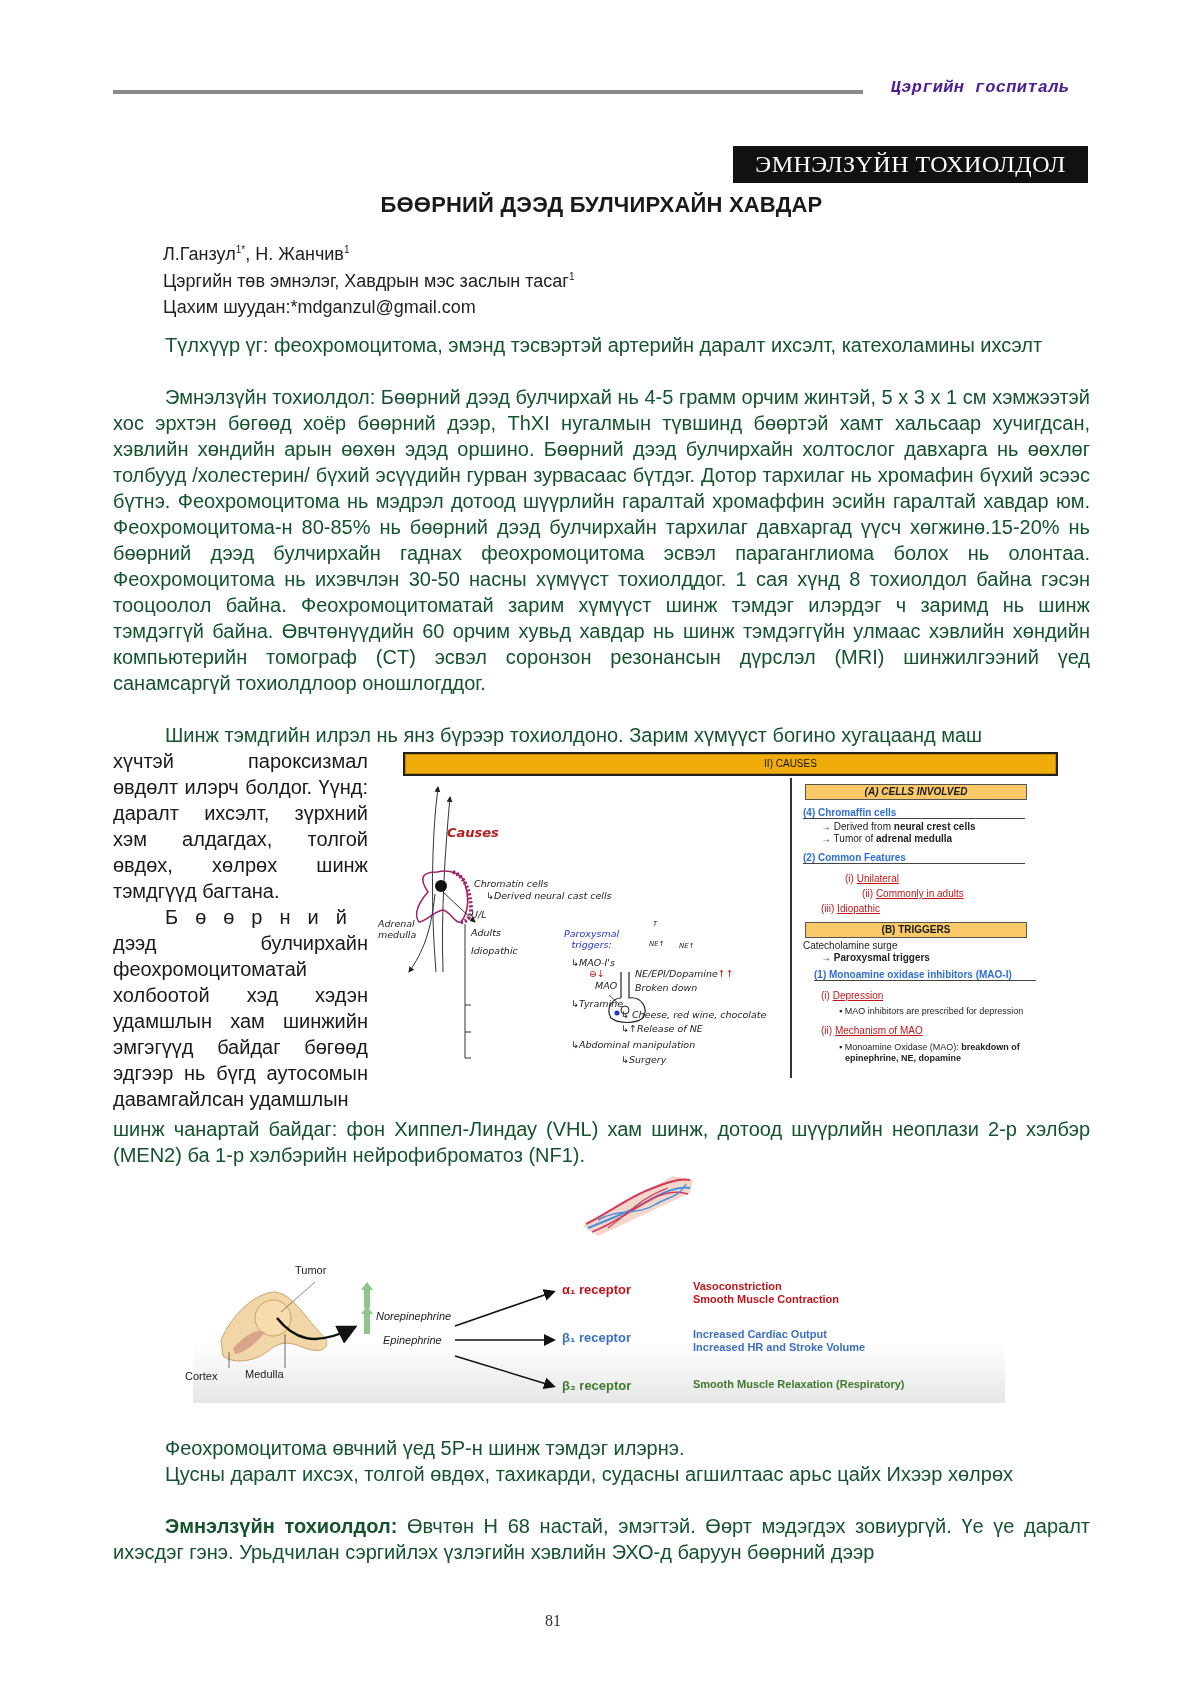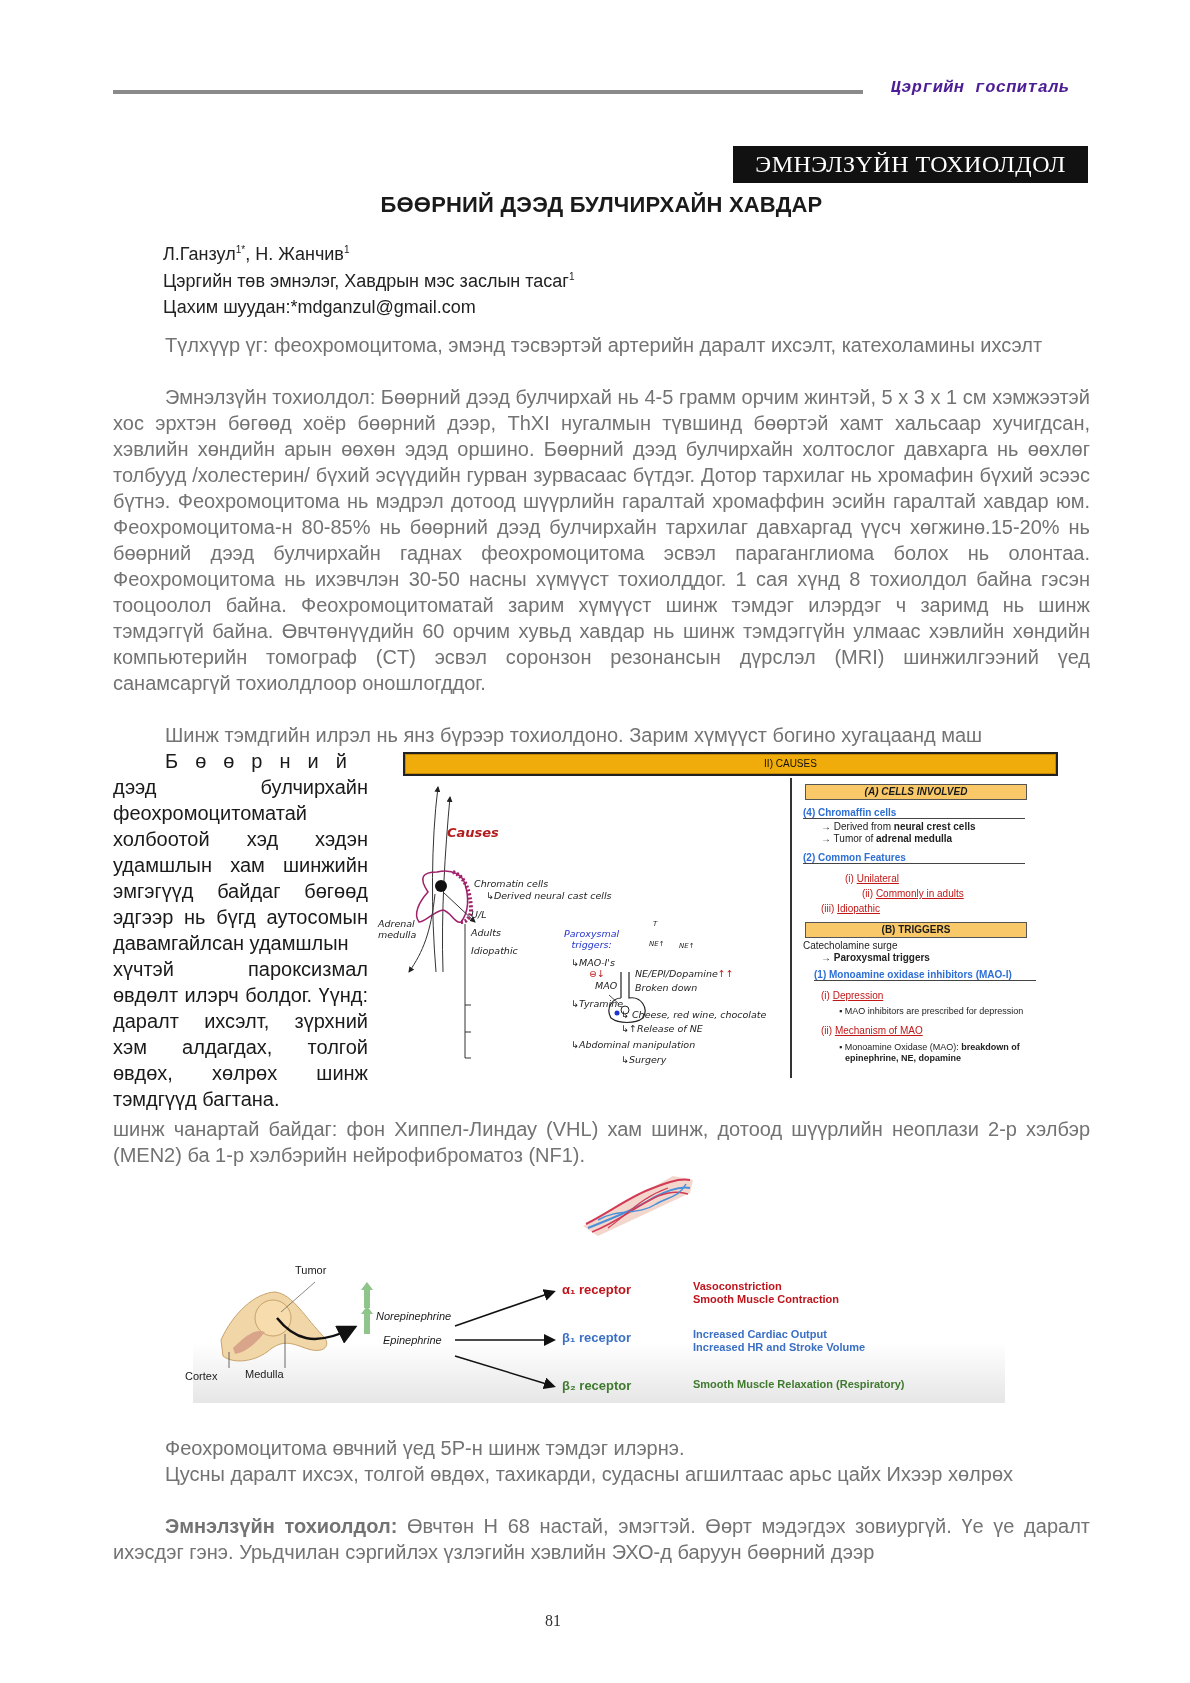--- a/index.html
+++ b/index.html
@@ -4,21 +4,21 @@
 <style>
   html, body { margin:0; padding:0; background:#ffffff; }
   body { width:1190px; height:1683px; position:relative; overflow:hidden; font-family:"Liberation Sans", sans-serif; color:#1a1a1a; }
   .abs { position:absolute; }
   .rule { left:113px; top:90px; width:750px; height:4px; background:#8a8a8a; }
   .journal { left:872px; top:78px; width:216px; text-align:center; font-family:Liberation Mono, monospace; font-style:italic; font-weight:bold; font-size:17px; color:#4c1d95; letter-spacing:0.3px; }
   .section-box { left:733px; top:120px; width:355px; height:37px; background:#111; color:#fff; font-family:"Liberation Serif", serif; font-size:24px; line-height:37px; text-align:center; letter-spacing:0.5px;margin-top:26px; }
   .title { left:113px; top:192px; width:977px; text-align:center; font-weight:bold; font-size:22px; letter-spacing:0.2px; }
   .meta { left:163px; font-size:18px; color:#222; }
   .meta sup { font-size:10px; }
-  .para { left:113px; width:977px; font-size:20px; line-height:26px; text-align:justify; color:#737373; }
+  .para { left:113px; width:977px; font-size:20px; line-height:26px; text-align:justify; color:#14532d; }
   .para .ind { display:inline-block; width:52px; }
   .leftcol { left:113px; top:742px; width:255px; font-size:20px; line-height:26px; text-align:justify; }
   .leftcol p { margin:0; }
   
   .fig1 { left:403px; top:752px; width:655px; height:330px; }
   .fig1-hdr { position:absolute; left:0; top:0; width:651px; height:20px; background:#f0ac0a; border:2px solid #222; box-shadow:inset 0 0 0 1px #c58a00; font-weight:normal; font-size:10px; text-align:center; line-height:20px; color:#111; }
   .fig1-hdr span { position:relative; left:0; }
   .divider { position:absolute; left:387px; top:26px; width:2px; height:300px; background:#333; }
   .hw { position:absolute; font-family:"DejaVu Sans", sans-serif; font-style:italic; font-size:9.5px; color:#222; white-space:nowrap; }
   .causes-lbl { color:#b21c1c; font-size:13px; font-weight:bold; }
@@ -46,22 +46,22 @@
 <div class="abs meta" style="top:271px;">
   <span>Цэргийн төв эмнэлэг, Хавдрын мэс заслын тасаг</span><sup>1</sup>
 </div>
 <div class="abs meta" style="top:297px;">Цахим шуудан:*mdganzul@gmail.com</div>
 
 <div class="abs para" style="top:332px;"><span class="ind"></span><span>Түлхүүр үг: феохромоцитома, эмэнд тэсвэртэй артерийн даралт ихсэлт, катехоламины ихсэлт</span></div>
 <div class="abs para" style="top:384px;"><span class="ind"></span><span>Эмнэлзүйн тохиолдол: Бөөрний дээд булчирхай нь 4-5 грамм орчим жинтэй, 5 x 3 x 1 см хэмжээтэй хос эрхтэн бөгөөд хоёр бөөрний дээр, ThXI нугалмын түвшинд бөөртэй хамт хальсаар хучигдсан, хэвлийн хөндийн арын өөхөн эдэд оршино. Бөөрний дээд булчирхайн холтослог давхарга нь өөхлөг толбууд /холестерин/ бүхий эсүүдийн гурван зурвасаас бүтдэг. Дотор тархилаг нь хромафин бүхий эсээс бүтнэ. Феохромоцитома нь мэдрэл дотоод шүүрлийн гаралтай хромаффин эсийн гаралтай хавдар юм. Феохромоцитома-н 80-85% нь бөөрний дээд булчирхайн тархилаг давхаргад үүсч хөгжинө.15-20% нь бөөрний дээд булчирхайн гаднах феохромоцитома эсвэл параганглиома болох нь олонтаа. Феохромоцитома нь ихэвчлэн 30-50 насны хүмүүст тохиолддог. 1 сая хүнд 8 тохиолдол байна гэсэн тооцоолол байна. Феохромоцитоматай зарим хүмүүст шинж тэмдэг илэрдэг ч заримд нь шинж тэмдэггүй байна. Өвчтөнүүдийн 60 орчим хувьд хавдар нь шинж тэмдэггүйн улмаас хэвлийн хөндийн компьютерийн томограф (CT) эсвэл соронзон резонансын дүрслэл (MRI) шинжилгээний үед санамсаргүй тохиолдлоор оношлогддог.</span></div>
 <div class="abs para" style="top:722px; white-space:nowrap;"><span class="ind"></span><span>Шинж тэмдгийн илрэл нь янз бүрээр тохиолдоно. Зарим хүмүүст богино хугацаанд маш</span></div>
 
 <div class="abs leftcol" style="top:748px;">
+  <p>хүчтэй пароксизмал өвдөлт илэрч болдог. Үүнд: даралт ихсэлт, зүрхний хэм алдагдах, толгой өвдөх, хөлрөх шинж тэмдгүүд багтана.</p>
   <p><span style="display:inline-block;width:52px;"></span><span style="letter-spacing:17px;">Бөөрний</span> <span>дээд булчирхайн феохромоцитоматай холбоотой хэд хэдэн удамшлын хам шинжийн эмгэгүүд байдаг бөгөөд эдгээр нь бүгд аутосомын давамгайлсан удамшлын</span></p>
-  <p>хүчтэй пароксизмал өвдөлт илэрч болдог. Үүнд: даралт ихсэлт, зүрхний хэм алдагдах, толгой өвдөх, хөлрөх шинж тэмдгүүд багтана.</p>
 </div>
 
 <div class="abs fig1">
   <div class="fig1-hdr"><span style="margin-left:120px;">II)  CAUSES</span></div>
   <svg style="position:absolute;left:-30px;top:20px;" width="420" height="310">
     <defs>
         <marker id="ah" markerWidth="6" markerHeight="6" refX="5" refY="3" orient="auto">
           <path d="M0,0 L6,3 L0,6 Z" fill="#222"></path>
         </marker>
       </defs>

